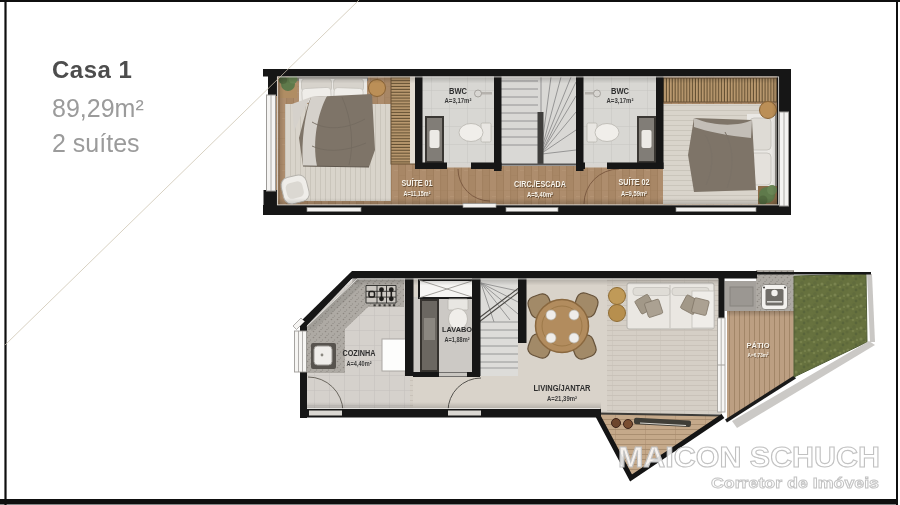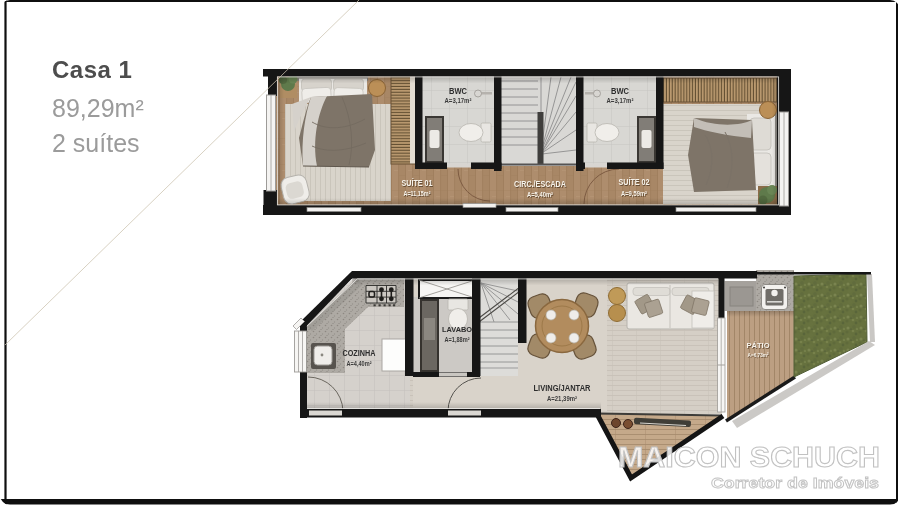--- a/index.html
+++ b/index.html
@@ -1,16 +1,16 @@
 <!DOCTYPE html>
 <html><head>
 <meta charset="utf-8">
 <style>
   html,body{margin:0;padding:0;background:#fff;}
-  .page{position:relative;width:900px;height:505px;overflow:hidden;font-family:"Liberation Sans",sans-serif;border-radius:10px;}
+  .page{position:relative;width:900px;height:505px;overflow:hidden;font-family:"Liberation Sans",sans-serif;}
   svg text{font-family:"Liberation Sans",sans-serif;}
 </style>
 </head>
 <body>
 <div class="page">
 <svg width="900" height="505" viewBox="0 0 900 505">
 <defs>
   <linearGradient id="gD" x1="0" y1="0" x2="0" y2="1">
     <stop offset="0" stop-color="#000" stop-opacity="0.20"></stop>
           <stop offset="1" stop-color="#000" stop-opacity="0"></stop>

